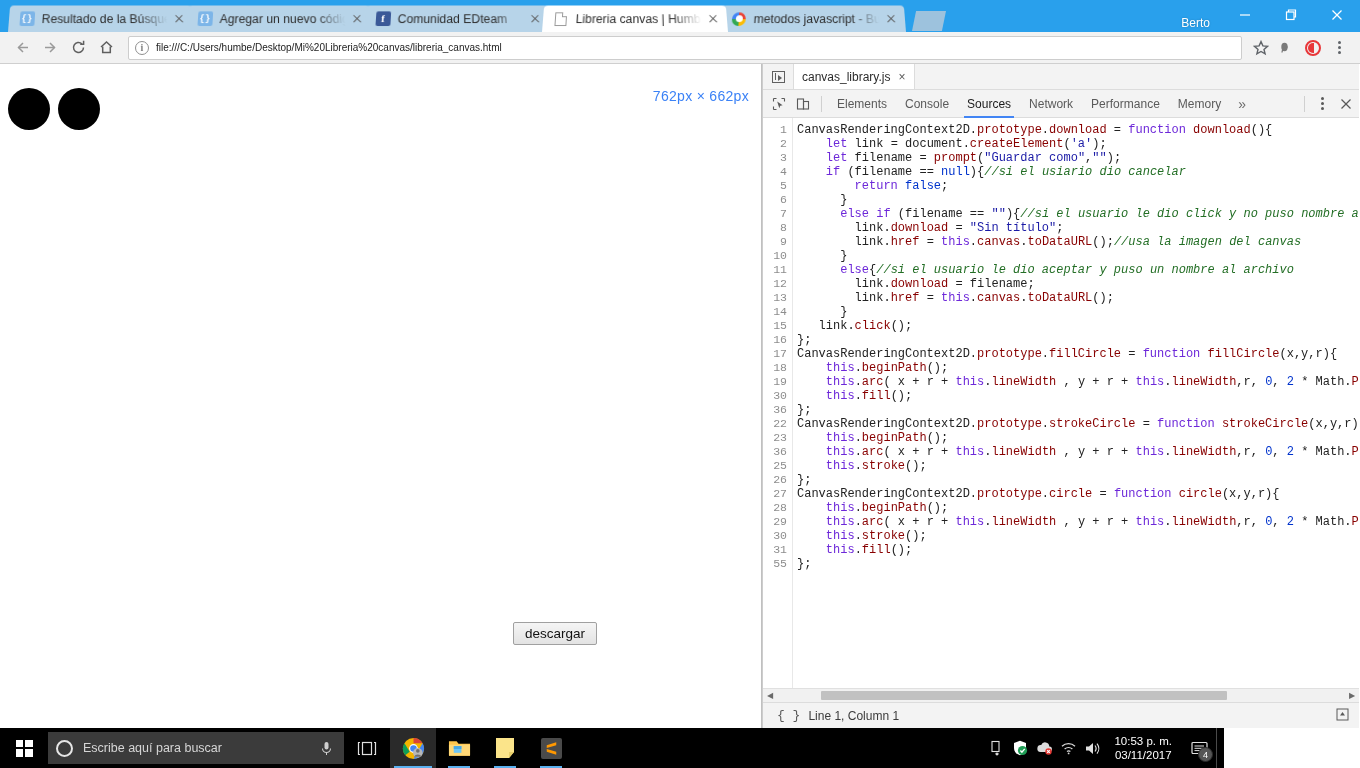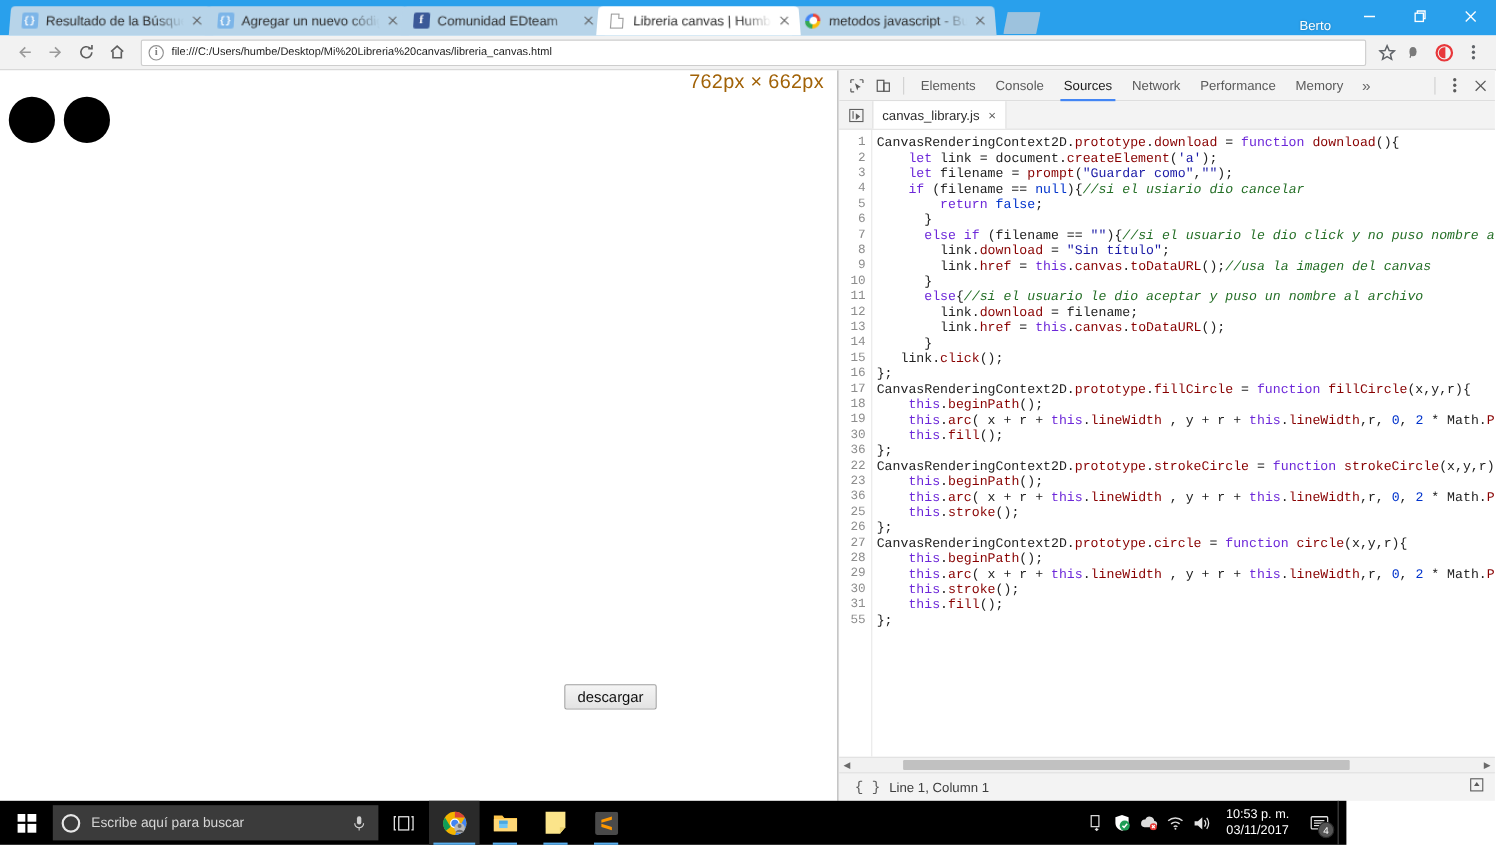--- a/index.html
+++ b/index.html
@@ -139,22 +139,22 @@
   #menu-dots i { width:3px;height:3px;background:#5f6368;border-radius:50%; display:block; }
 
   
   #content-area { position:relative; height: 664px; display:flex; }
 
   #page-viewport {
     width: 762px; height:664px; background:#fff; position:relative; overflow:hidden;
     border-right:1px solid #c0c0c0;
   }
   #size-indicator {
-    position:absolute; right:12px; top:0;
-    font-size:18px; color:#a16207; letter-spacing:0.3px;
+    position:absolute; right:12px; top:24px;
+    font-size:14px; color:#3b82f6; letter-spacing:0.3px;
     font-family:"Liberation Sans", sans-serif;
   }
   #canvas-area { position:absolute; left:0; top:12px; }
   .dot { width:42px;height:42px;border-radius:50%;background:#000; position:absolute; }
   #btn-descargar {
     position:absolute; left:513px; top:558px;
     font-family:"Liberation Sans", sans-serif;
     font-size:13.5px;
     padding:3px 11px;
     background: linear-gradient(#f5f5f5, #e3e3e3);
@@ -408,20 +408,30 @@
     <div id="page-viewport">
       <div id="size-indicator">762px × 662px</div>
       <div id="canvas-area">
         <span class="dot" style="left: 8px; top: 12px; width: 42px; height: 42px; background: rgb(0, 0, 0);"></span>
         <span class="dot" style="left: 58px; top: 12px; width: 42px; height: 42px; background: rgb(0, 0, 0);"></span>
       </div>
       <button id="btn-descargar">descargar</button>
     </div>
 
     <div id="devtools">
+
+      <div id="dt-filebar">
+        <div id="dt-nav-toggle">
+            <span class="np"></span>
+          </div>
+        <div id="file-tab">
+          <span>canvas_library.js</span>
+          <span class="x">×</span>
+        </div>
+      </div>
 
       <div id="dt-topbar">
         <div class="dt-tool-icon">
           <svg width="14" height="14" viewBox="0 0 14 14" fill="none" stroke="#5a5a5a" stroke-width="1.1">
             <path d="M1.5 1.5h3M9.5 1.5h3M12.5 1.5v3M1.5 1.5v3M1.5 9.5v3M1.5 12.5h3"></path>
             <polygon points="5.2,4.6 10.6,8.2 8.2,8.8 7.3,11.2" fill="#5a5a5a" stroke="none"></polygon>
           </svg>
         </div>
         <div class="dt-tool-icon">
           <svg width="14" height="14" viewBox="0 0 14 14" fill="none" stroke="#5a5a5a" stroke-width="1.1">
@@ -445,30 +455,20 @@
               <i></i>
               <i></i>
               <i></i>
             </span>
           <span id="dt-close">
             <svg width="12" height="12" viewBox="0 0 12 12" stroke="#5a5a5a" stroke-width="1.2">
                 <line x1="1.5" y1="1.5" x2="10.5" y2="10.5"></line>
                 <line x1="10.5" y1="1.5" x2="1.5" y2="10.5"></line>
               </svg>
           </span>
-        </div>
-      </div>
-
-      <div id="dt-filebar">
-        <div id="dt-nav-toggle">
-            <span class="np"></span>
-          </div>
-        <div id="file-tab">
-          <span>canvas_library.js</span>
-          <span class="x">×</span>
         </div>
       </div>
 
       <div id="code-wrap">
         <div id="gutter">
             <div>1</div>
             <div>2</div>
             <div>3</div>
             <div>4</div>
             <div>5</div>

